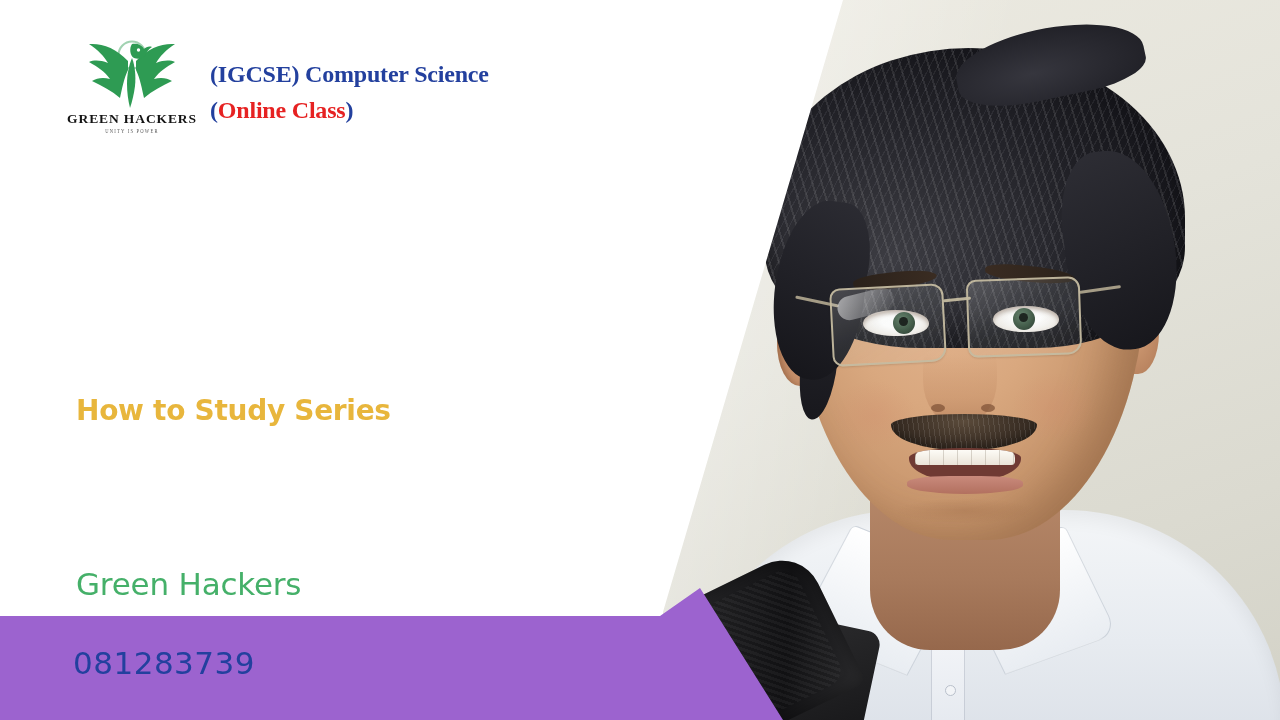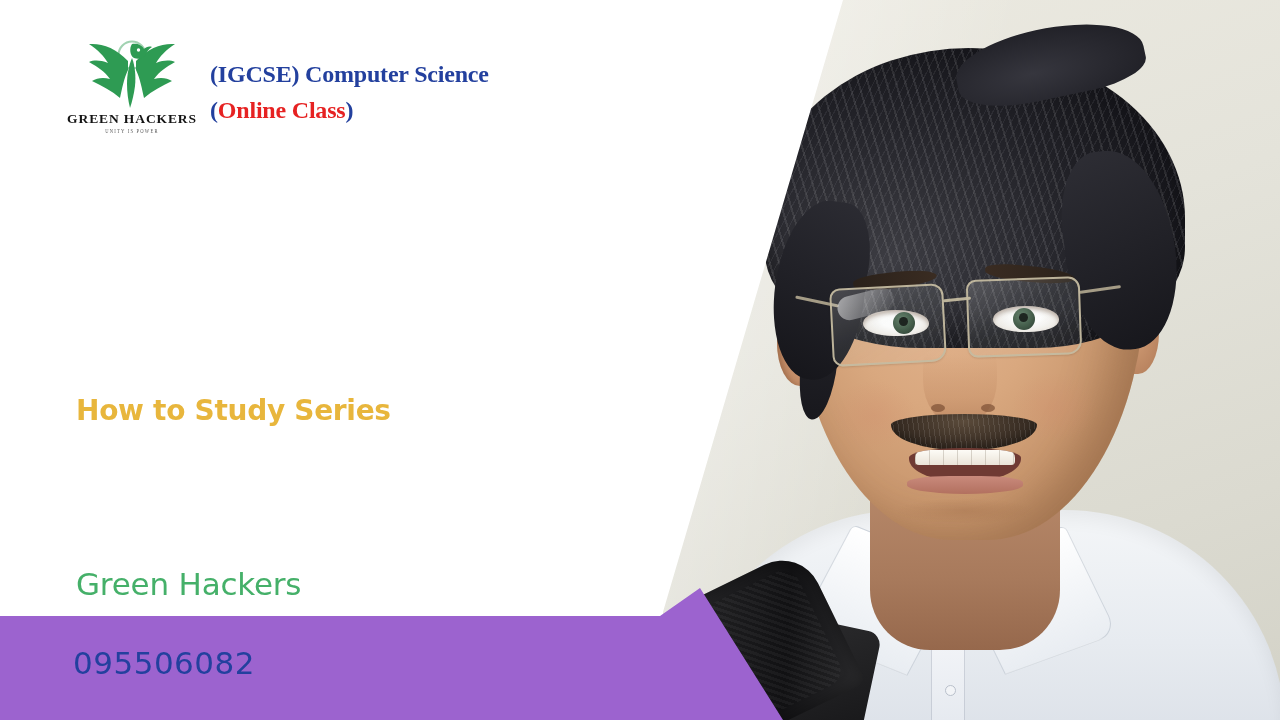--- a/index.html
+++ b/index.html
@@ -437,15 +437,15 @@
       <div>(IGCSE) Computer Science</div>
       <div class="header-line2"><span>(</span><span class="red">Online Class</span><span>)</span></div>
     </div>
   </div>
 
 
   <div class="subtitle">How to Study Series</div>
 
   <div class="org">Green Hackers</div>
 
-  <div class="phone">095506082</div>
+  <div class="phone">081283739</div>
 
 </div>
 
 </body></html>

